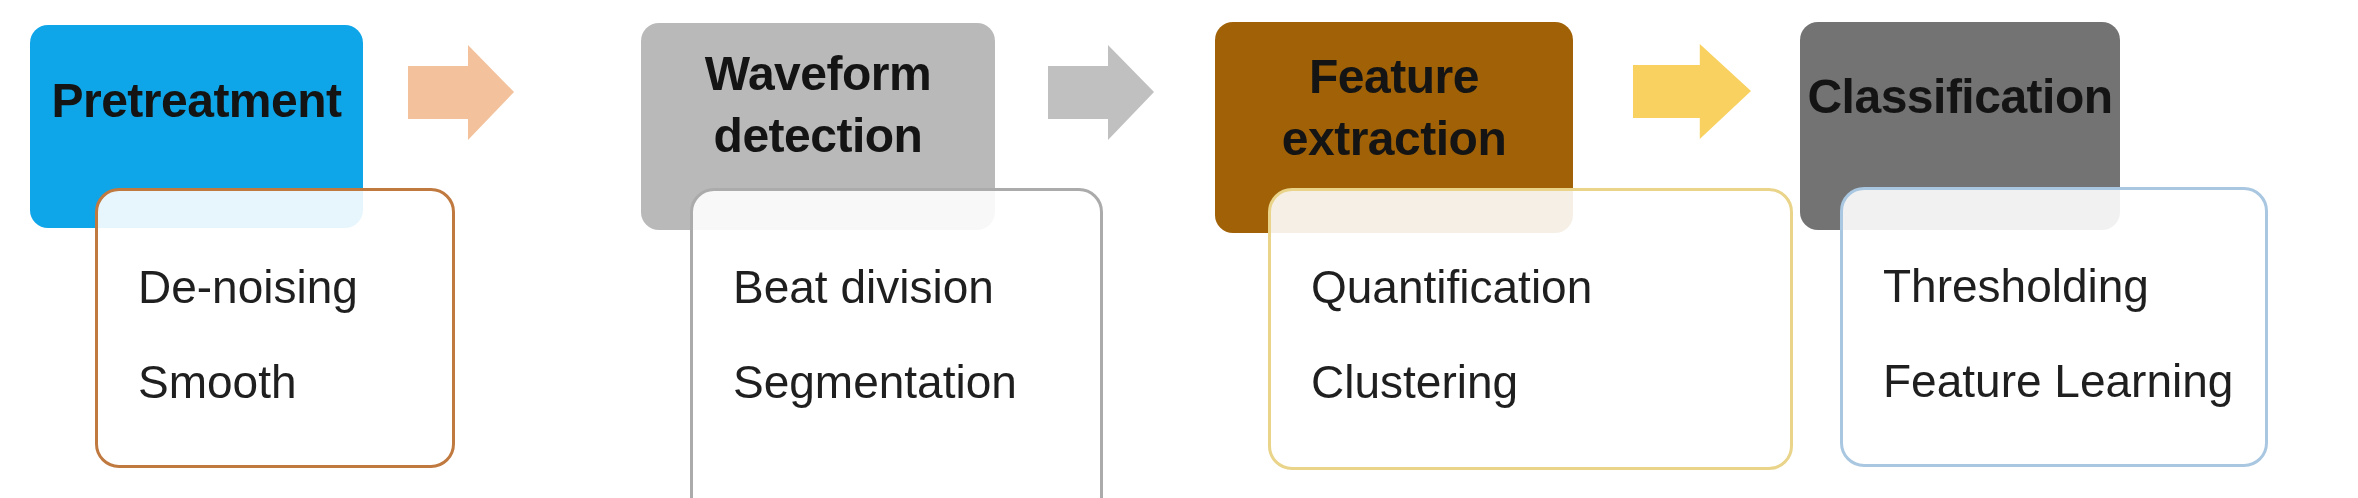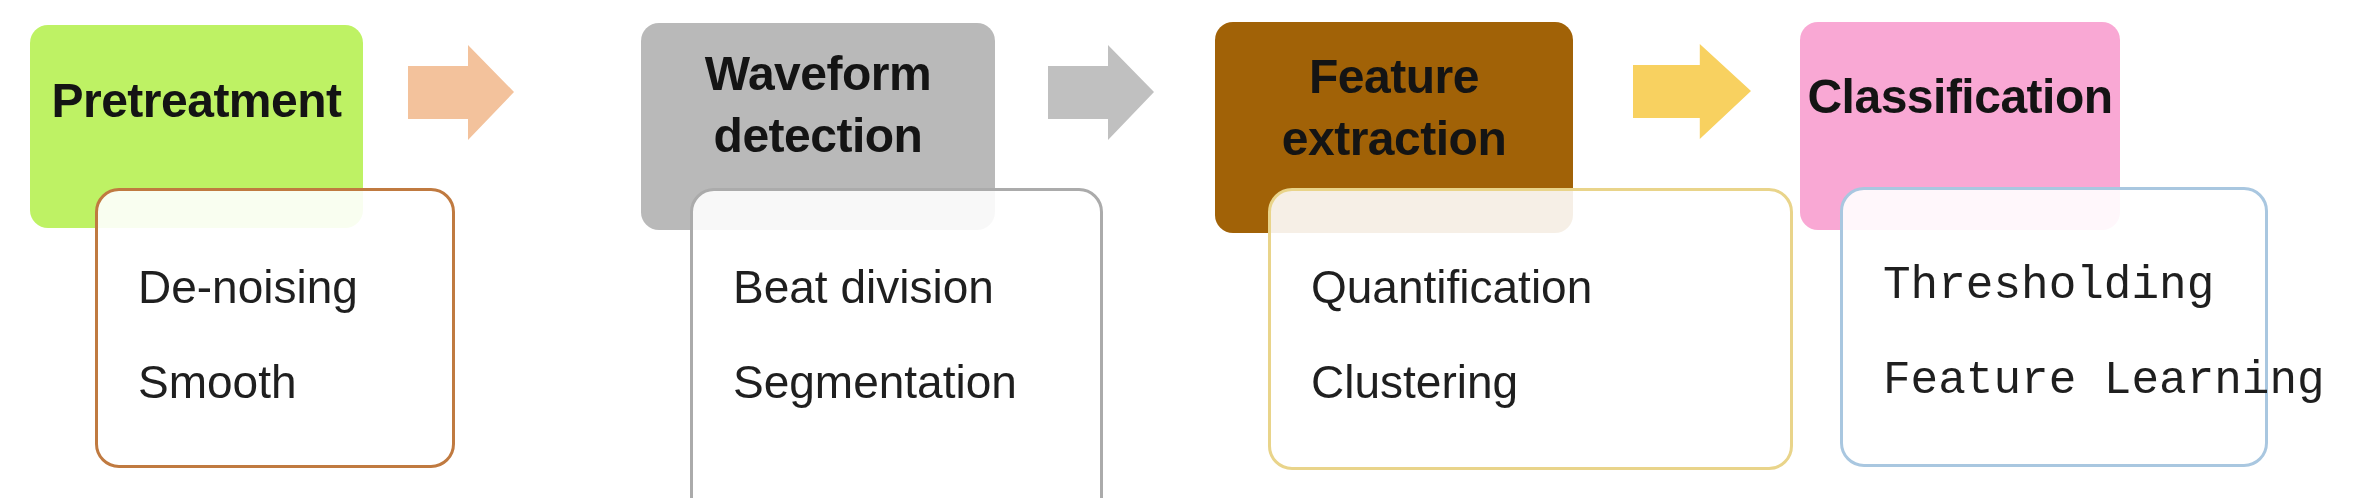--- a/index.html
+++ b/index.html
@@ -30,35 +30,35 @@
     border:3px solid #0f766e; border-radius:24px;
     padding:70px 10px 0 40px;
   }
   .sub .item {
     font-size:46px; line-height:52px; margin-bottom:43px;
     color:#1f1f1f; white-space:nowrap;
   }
   .sub.s1 { left:95px;   top:188px; width:360px; height:280px; }
   .sub.s2 { left:690px;  top:188px; width:413px; height:346px; }
   .sub.s3 { left:1268px; top:188px; width:525px; height:282px; }
-  .sub.s4 { left:1840px; top:187px; width:428px; height:280px;font-family:Liberation Mono, monospace; }
+  .sub.s4 { left:1840px; top:187px; width:428px; height:280px; }
 
   
   .arrow { position:absolute; width:106px; height:95px; z-index:1; }
   .arrow svg { display:block; width:100%; height:100%; }
   .arrow.a1 { left:408px;  top:45px; }
   .arrow.a2 { left:1048px; top:45px; }
   .arrow.a3 { left:1633px; top:44px; width:118px; }
 </style>
 </head>
 <body>
 
 <div class="canvas">
 
-  <div class="hdr s1" style="background: #bef264;">
+  <div class="hdr s1" style="background: #0ea5e9;">
     <span class="title">Pretreatment</span>
   </div>
   <div class="sub s1" style="border-color: rgb(192, 122, 64);">
     <div class="item">De-noising</div>
     <div class="item">Smooth</div>
   </div>
   <div class="arrow a1" style="color: rgb(243, 194, 156);">
     <svg viewBox="0 0 106 95" preserveAspectRatio="none">
       <polygon points="0,21 60,21 60,0 106,47 60,95 60,74 0,74" fill="currentColor"></polygon>
     </svg>
@@ -83,21 +83,21 @@
   <div class="sub s3" style="border-color: rgb(233, 212, 138);">
     <div class="item">Quantification</div>
     <div class="item">Clustering</div>
   </div>
   <div class="arrow a3" style="color: rgb(248, 209, 96);">
     <svg viewBox="0 0 106 95" preserveAspectRatio="none">
       <polygon points="0,21 60,21 60,0 106,47 60,95 60,74 0,74" fill="currentColor"></polygon>
     </svg>
   </div>
 
-  <div class="hdr s4" style="background: #f9a8d4;">
+  <div class="hdr s4" style="background: #737373;">
     <span class="title">Classification</span>
   </div>
   <div class="sub s4" style="border-color: rgb(169, 199, 224);">
     <div class="item">Thresholding</div>
     <div class="item">Feature Learning</div>
   </div>
 
 </div>
 
 </body></html>

